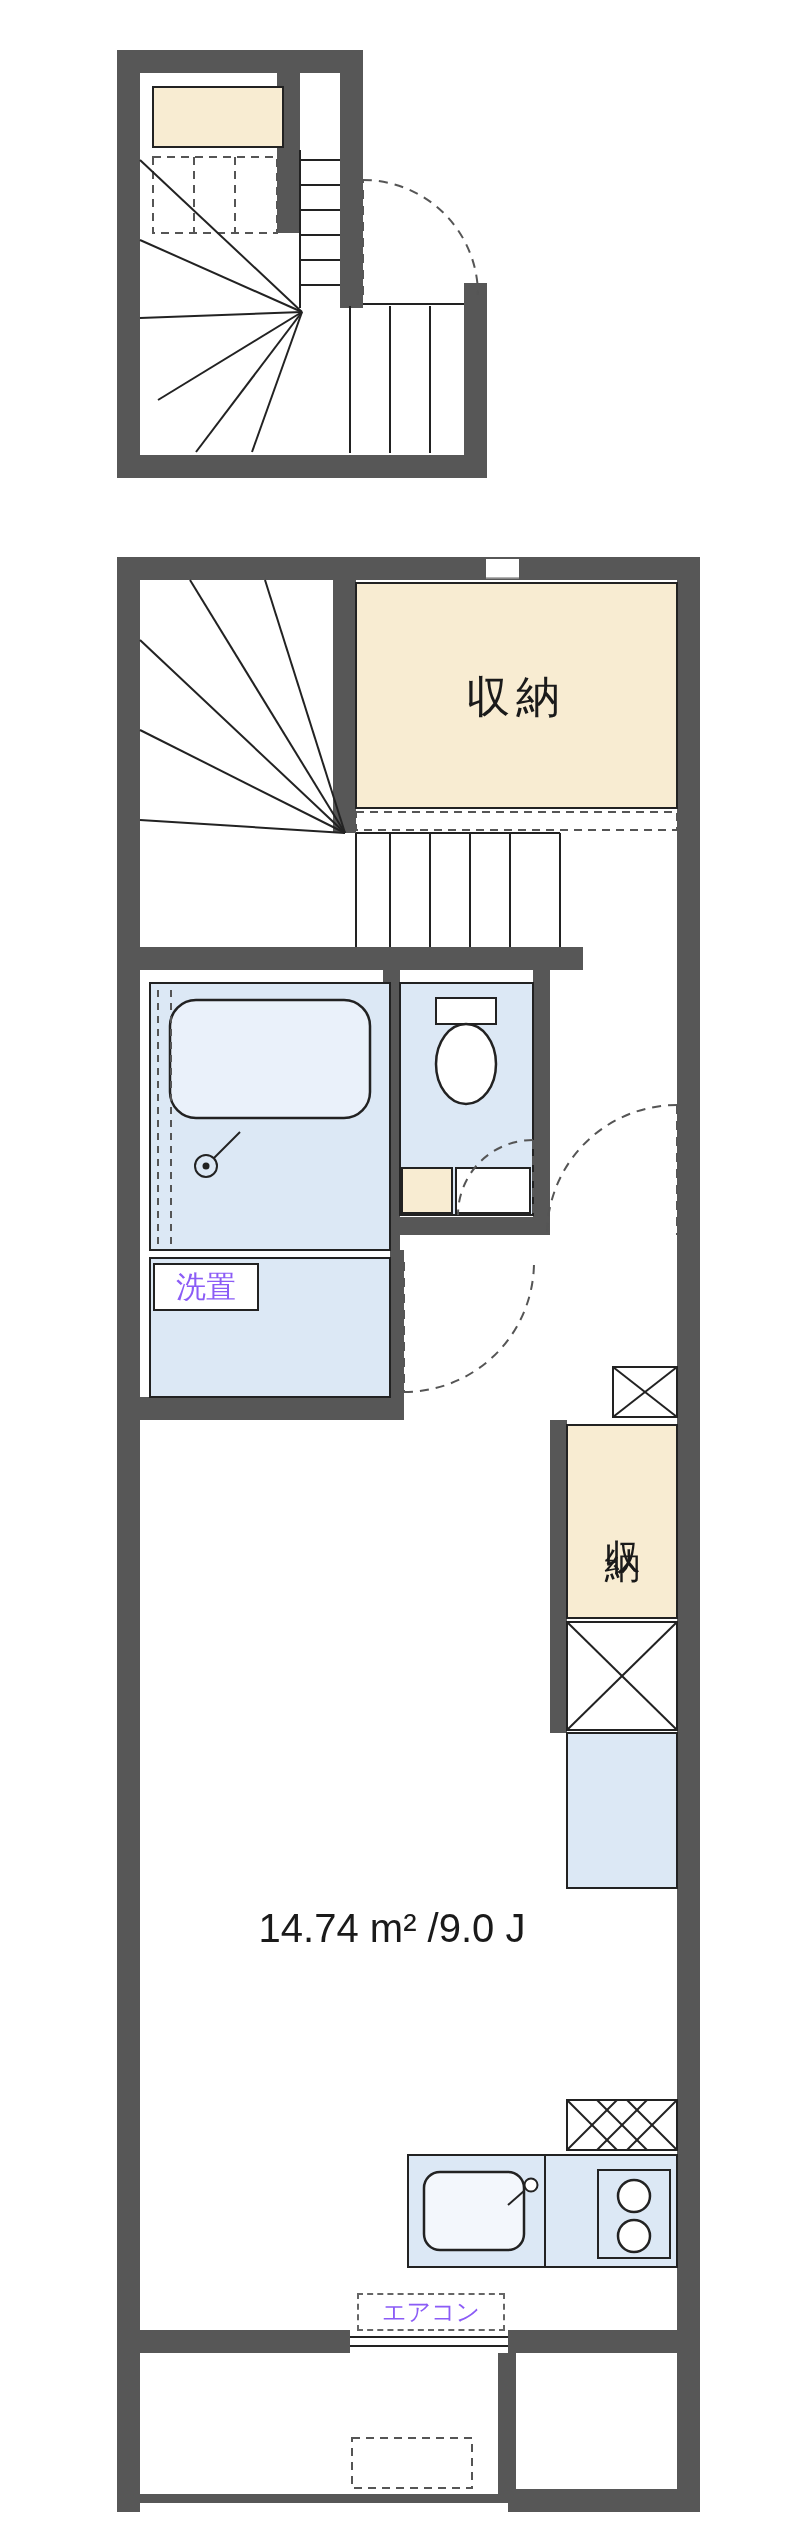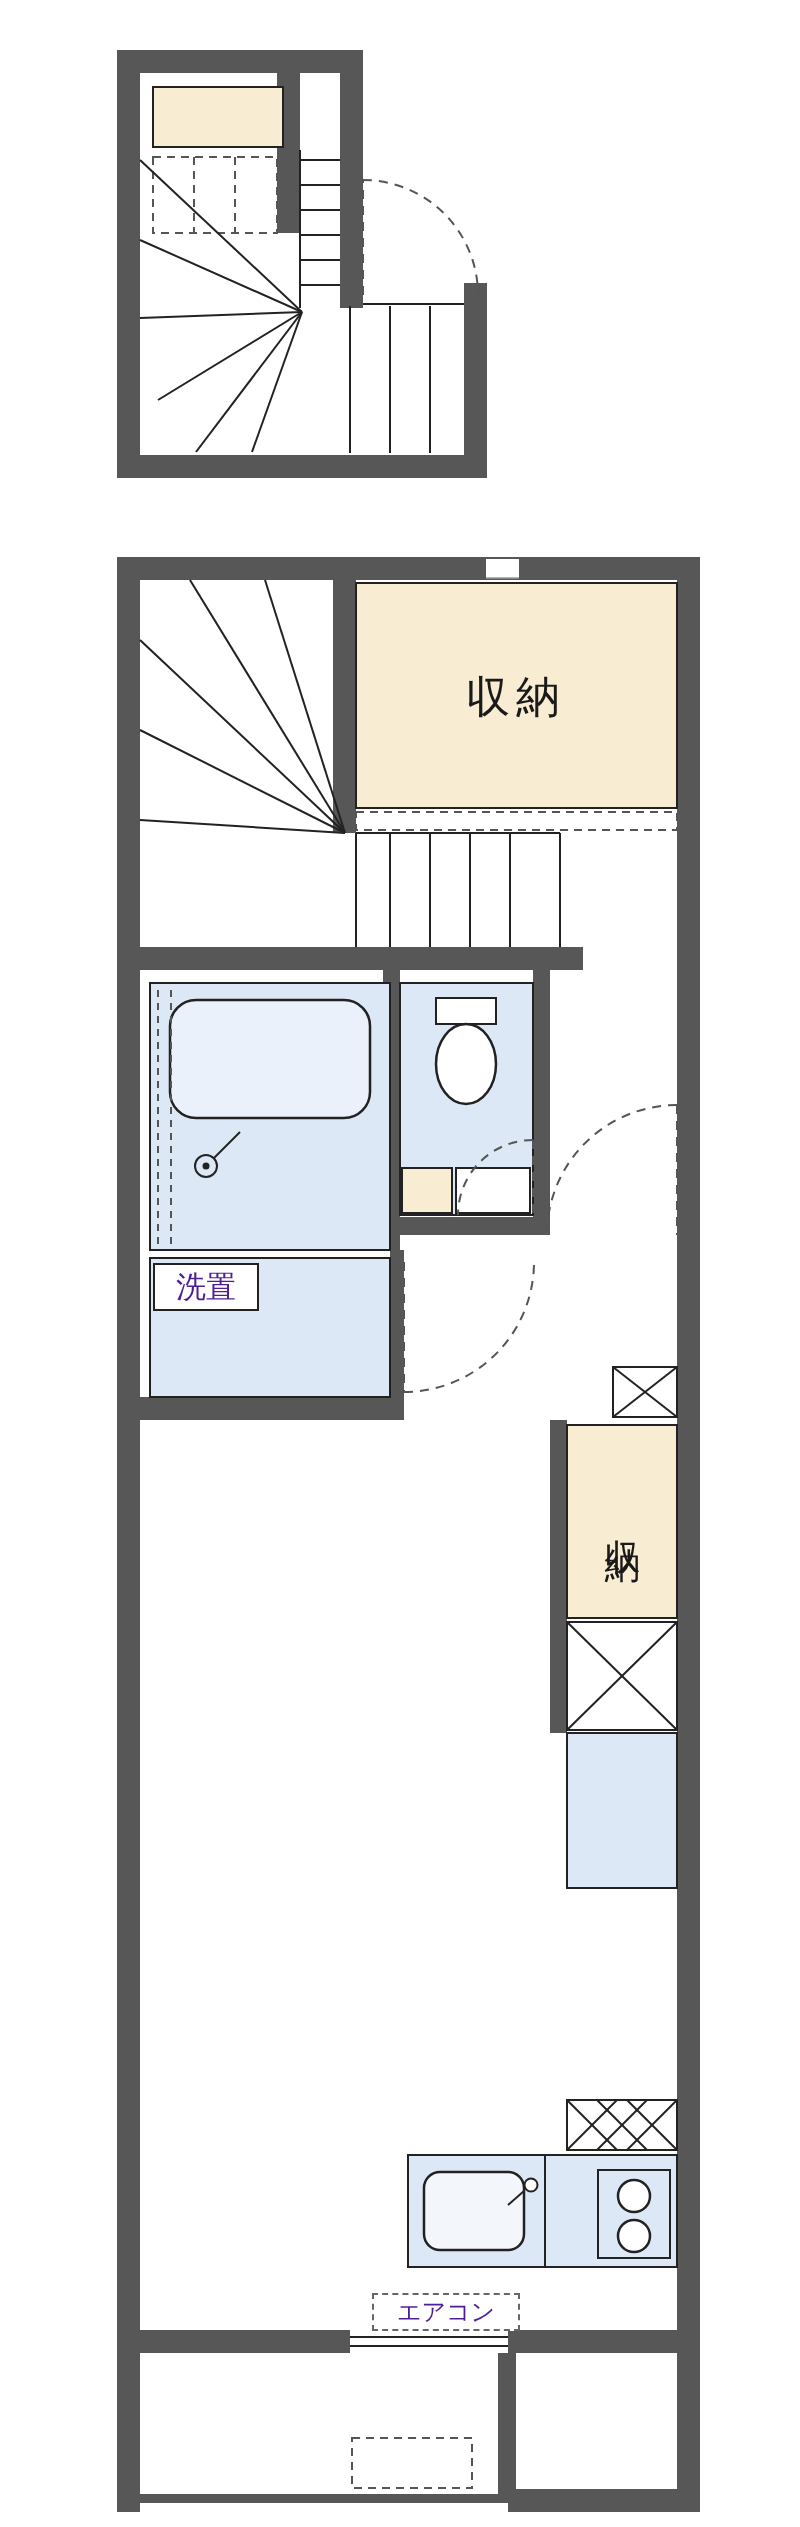--- a/index.html
+++ b/index.html
@@ -1,28 +1,28 @@
 <!DOCTYPE html>
 <html><head>
 <meta charset="utf-8">
 <style>
   html,body{margin:0;padding:0;background:#ffffff;}
   .canvas{position:relative;width:800px;height:2527px;background:#ffffff;overflow:hidden;
           font-family:"Liberation Sans","DejaVu Sans",sans-serif;color:#1a1a1a;border-radius:13px;}
   .plan-svg{position:absolute;left:0;top:0;}
   .lbl{position:absolute;transform:translate(-50%,-50%);white-space:nowrap;color:#1a1a1a;}
   .lbl-box{position:absolute;display:flex;align-items:center;justify-content:center;
-           background:#ffffff;color:#4c1d95;box-sizing:border-box;white-space:nowrap;}
+           background:#ffffff;color:#8b5cf6;box-sizing:border-box;white-space:nowrap;}
   #lbl-storage-top{left:516px;top:697px;font-size:44px;letter-spacing:6px;}
   #lbl-storage-side{left:622px;top:1520px;font-size:36px;writing-mode:vertical-rl;
                     text-orientation:upright;letter-spacing:10px;}
   #lbl-laundry{left:153px;top:1263px;width:106px;height:48px;border:2px solid #222;font-size:30px;}
   #lbl-room-name{left:392px;top:1822px;font-size:60px;letter-spacing:10px;}
   #lbl-room-area{left:392px;top:1928px;font-size:40px;}
-  #lbl-aircon{left:372px;top:2293px;width:148px;height:38px;border:2px dashed #666;font-size:24px;}
+  #lbl-aircon{left:357px;top:2293px;width:148px;height:38px;border:2px dashed #666;font-size:24px;}
 </style>
 </head>
 <body>
 
 <div class="canvas">
 
   <svg class="plan-svg" width="800" height="2527" viewBox="0 0 800 2527">
 
     <g>
       <g fill="#575757">
@@ -183,16 +183,17 @@
     </g>
   </svg>
 
   <div class="lbl" id="lbl-storage-top">収納</div>
 
   <div class="lbl" id="lbl-storage-side">収納</div>
 
   <div class="lbl-box" id="lbl-laundry">洗置</div>
 
 
+  <div class="lbl" id="lbl-room-area">14.74 m² /9.0 J</div>
 
   <div class="lbl-box" id="lbl-aircon">エアコン</div>
 
 </div>
 
 </body></html>

